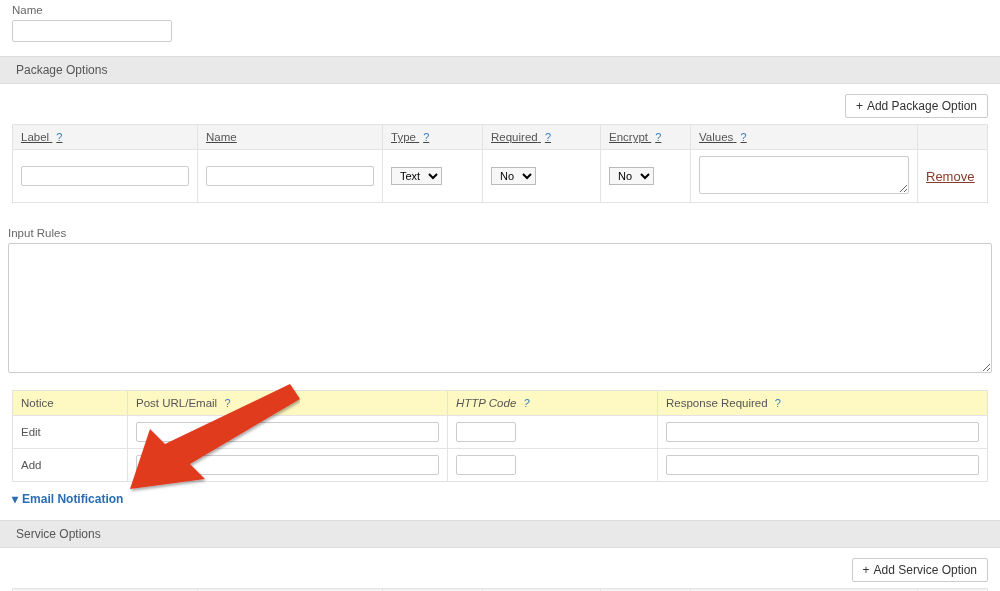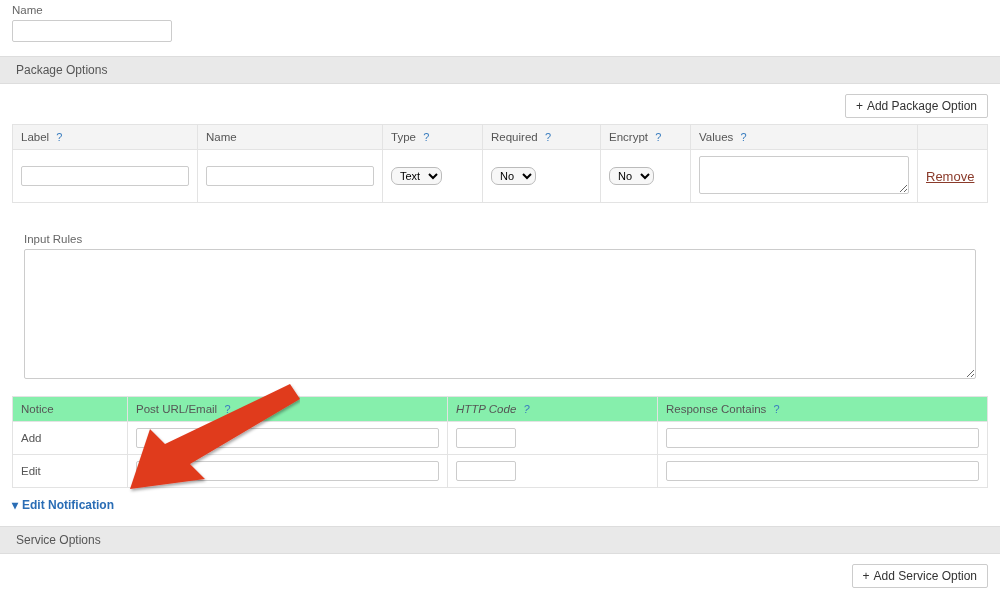--- a/index.html
+++ b/index.html
@@ -49,20 +49,21 @@
     border-radius: 2px;
     display: inline-flex;
     align-items: center;
     gap: 4px;
     cursor: pointer;
   }
   table.options {
     width: calc(100% - 24px);
     margin: 0 12px;
     border-collapse: collapse;
+    text-decoration: underline;
   }
   table.options th, table.options td {
     border: 1px solid #e3e3e3;
     padding: 6px 8px;
     text-align: left;
     font-weight: normal;
     font-size: 11.5px;
     color: #555;
     vertical-align: middle;
   }
@@ -77,21 +78,21 @@
   .cell-input {
     width: 100%;
     height: 20px;
     border: 1px solid #ccc;
     border-radius: 2px;
     padding: 1px 4px;
     font-size: 12px;
   }
   .cell-select {
     border: 1px solid #bbb;
-    border-radius: 7px;
+    border-radius: 0;
     font-size: 11px;
     padding: 1px 4px;
     background: #f7f7f7;
   }
   .values-box {
     width: 210px;
     height: 38px;
     border: 1px solid #ccc;
     resize: both;
     border-radius: 2px;
@@ -102,21 +103,21 @@
     text-decoration: underline;
     font-size: 13px;
     cursor: pointer;
   }
   .help-icon {
     color: #3a7dbf;
     font-size: 11px;
     margin-left: 4px;
     cursor: pointer;
   }
-  .input-rules-wrap { padding: 0 24px; margin-top: 30px; }
+  .input-rules-wrap { padding: 0 8px; margin-top: 24px; }
   .input-rules-label {
     color: #666;
     font-size: 11.5px;
     margin-bottom: 4px;
   }
   .input-rules-ta {
     width: 100%;
     height: 130px;
     border: 1px solid #ccc;
     border-radius: 2px;
@@ -130,21 +131,21 @@
     border-collapse: collapse;
   }
   table.notice th, table.notice td {
     border: 1px solid #e3e3e3;
     padding: 6px 8px;
     text-align: left;
     font-weight: normal;
     font-size: 11.5px;
     color: #555;
   }
-  table.notice th { background: #86efac; }
+  table.notice th { background: #fef9c3; }
   .ncol-notice { width: 115px; }
   .ncol-post   { width: 320px; }
   .ncol-http   { width: 210px; font-style: italic; }
   .ncol-resp   { }
   .email-toggle {
     margin: 10px 12px 0 12px;
     color: #2a6db5;
     font-weight: 600;
     font-size: 12px;
     cursor: pointer;
@@ -247,45 +248,45 @@
       <th class="ncol-notice"><span>Notice</span></th>
       <th class="ncol-post">
         <span>Post URL/Email</span>
         <span class="help-icon">?</span>
       </th>
       <th class="ncol-http">
         <span>HTTP Code</span>
         <span class="help-icon">?</span>
       </th>
       <th class="ncol-resp">
-        <span>Response Contains</span>
+        <span>Response Required</span>
         <span class="help-icon">?</span>
       </th>
     </tr>
   </thead>
   <tbody>
     <tr>
+      <td>Edit</td>
+      <td><input class="cell-input" type="text" style=""></td>
+      <td><input class="cell-input" style="width: 60px;" type="text"></td>
+      <td><input class="cell-input" type="text" style=""></td>
+    </tr>
+    <tr>
       <td>Add</td>
-      <td><input class="cell-input" type="text" style=""></td>
-      <td><input class="cell-input" style="width: 60px;" type="text"></td>
-      <td><input class="cell-input" type="text" style=""></td>
-    </tr>
-    <tr>
-      <td>Edit</td>
       <td><input class="cell-input" type="text" style=""></td>
       <td><input class="cell-input" style="width: 60px;" type="text"></td>
       <td><input class="cell-input" type="text" style=""></td>
     </tr>
   </tbody>
 </table>
 
 
 <div class="email-toggle">
   <span>▾</span>
-  <span>Edit Notification</span>
+  <span>Email Notification</span>
 </div>
 
 
 <div class="section-header">Service Options</div>
 
 
 <div class="add-btn-row">
   <button class="add-btn">
     <span>+</span>
     <span>Add Service Option</span>

